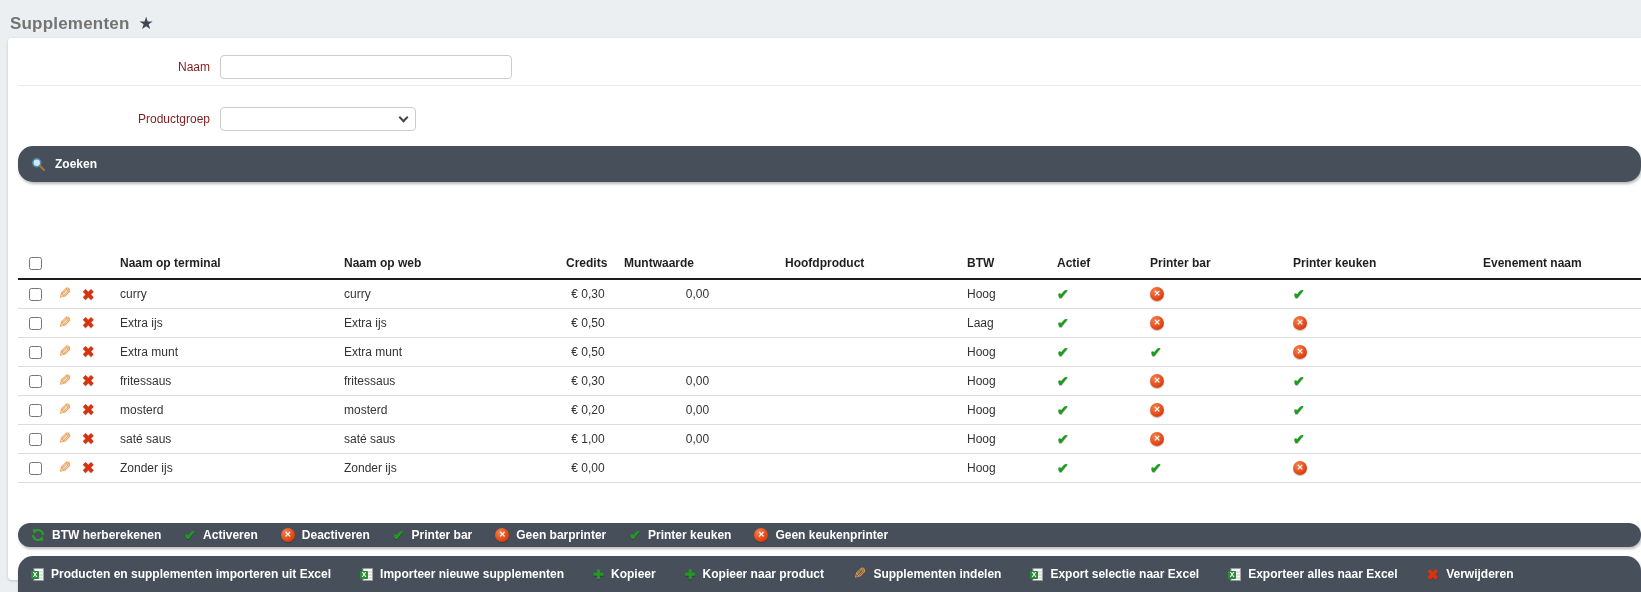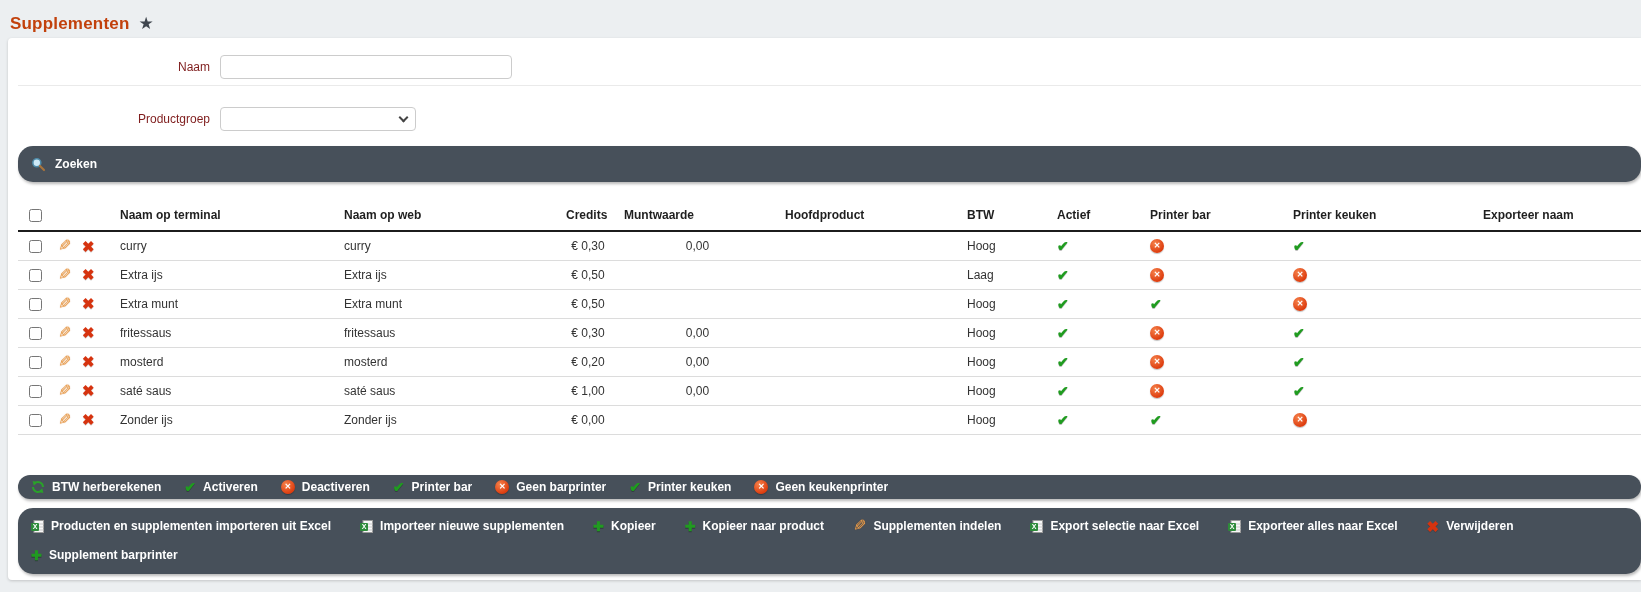--- a/index.html
+++ b/index.html
@@ -5,21 +5,21 @@
   * { box-sizing: border-box; margin: 0; padding: 0; }
   html,body { width:1641px; height:592px; }
   body {
     font-family: "Liberation Sans", sans-serif;
     background:#eceff1;
     overflow:hidden;
     position:relative;
   }
   
   .page-header { padding:9px 0 0 10px; height:38px; display:flex; align-items:center; gap:9px; }
-  .page-title { font-size:17px; font-weight:bold; color:#c2410c; letter-spacing:.2px; }
+  .page-title { font-size:17px; font-weight:bold; color:#737373; letter-spacing:.2px; }
   .fav-star { font-size:17px; color:#3f464e; cursor:pointer; line-height:1; }
 
   
   .panel {
     margin-left:8px; width:1633px; height:542px;
     background:#ffffff; border-radius:4px 0 0 4px;
     box-shadow:0 1px 3px rgba(0,0,0,.18);
     position:relative;
   }
   .filters { padding-top:16px; }
@@ -47,21 +47,21 @@
 
   
   .dark-bar {
     margin-left:10px; width:1623px; background:#47505a; border-radius:15px;
     box-shadow:1px 2px 3px rgba(0,0,0,.28); color:#fff;
   }
   .search-bar { margin-top:14px; height:36px; display:flex; align-items:center; gap:9px; padding-left:13px; cursor:pointer; }
   .search-bar .bar-label { font-size:12px; font-weight:bold; }
 
   
-  .data-table { margin-left:10px; width:1623px; border-collapse:collapse; table-layout:fixed; }
+  .data-table { margin-left:10px; width:1623px; border-collapse:collapse; table-layout:fixed;margin-top:48px; }
   .data-table thead th {
     font-size:12px; font-weight:bold; color:#1f1f1f; text-align:left;
     padding:26px 6px 8px 6px; border-bottom:2px solid #1c1c1c; white-space:nowrap;
   }
   .data-table td {
     font-size:12px; color:#333; height:29px; padding:0 6px;
     border-bottom:1px solid #dcdcdc; white-space:nowrap; overflow:hidden;
   }
   .c-cb   { text-align:center !important; }
   .c-name { padding-left:16px !important; }
@@ -144,21 +144,21 @@
         <th></th>
         <th class="c-name">Naam op terminal</th>
         <th class="c-web">Naam op web</th>
         <th class="c-num">Credits</th>
         <th class="c-num">Muntwaarde</th>
         <th>Hoofdproduct</th>
         <th>BTW</th>
         <th>Actief</th>
         <th>Printer bar</th>
         <th>Printer keuken</th>
-        <th>Exporteer naam</th>
+        <th>Evenement naam</th>
       </tr>
     </thead>
     <tbody>
         <tr>
           <td class="c-cb"><input type="checkbox" style=""></td>
           <td><span class="ic pencil-ic">✎</span></td>
           <td><span class="ic del-ic">✖</span></td>
           <td class="c-name">curry</td>
           <td class="c-web">curry</td>
           <td class="c-num">€ 0,30</td>

